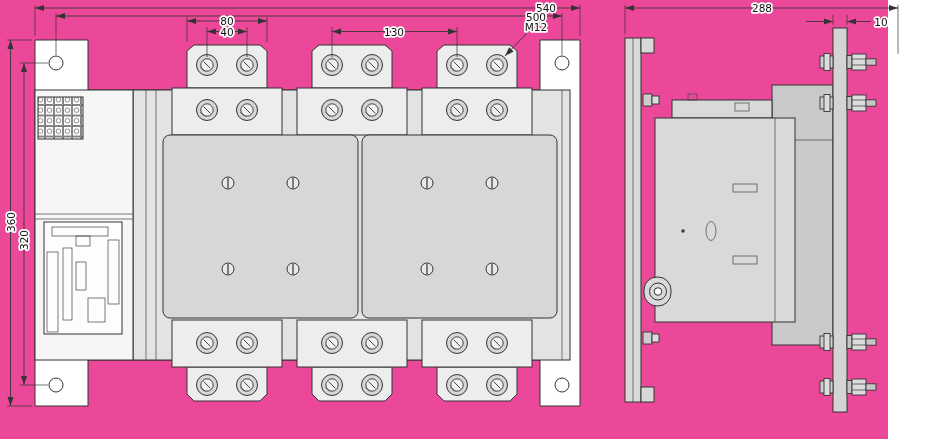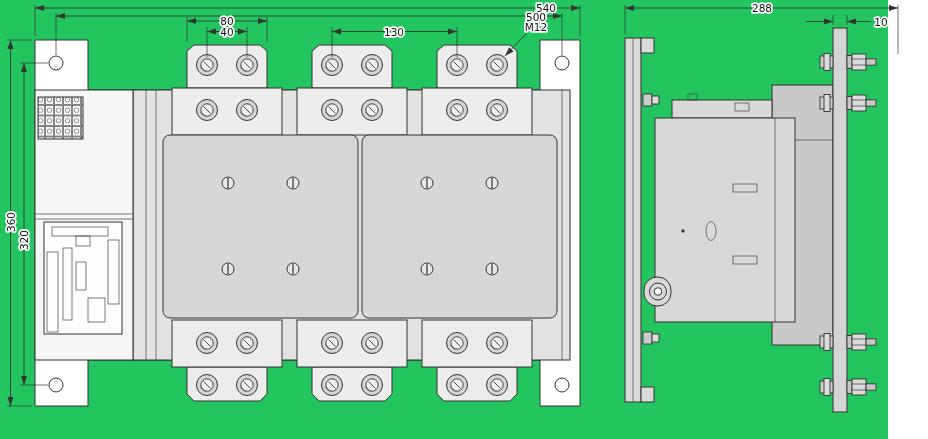--- a/index.html
+++ b/index.html
@@ -1,17 +1,17 @@
 <!DOCTYPE html>
 <html><head>
 <meta charset="utf-8">
 <title>Drawing</title>
 <style>
   html,body{margin:0;padding:0;background:#fff;}
-  .canvas{width:888px;height:439px;background:#22c55e;position:relative;font-family:"DejaVu Sans",sans-serif;}
+  .canvas{width:888px;height:439px;background:#ec4899;position:relative;font-family:"DejaVu Sans",sans-serif;}
   svg{display:block;}
   .ol{stroke:#333;stroke-width:1;}
   .thin{stroke:#444;stroke-width:0.7;fill:none;}
   .dim{stroke:#333;stroke-width:0.85;fill:none;}
   .ext{stroke:#333;stroke-width:0.7;fill:none;}
   .dimtext{font:10.5px "DejaVu Sans",sans-serif;fill:#111;text-anchor:middle;
            paint-order:stroke;stroke:#fff;stroke-width:3.5px;stroke-linejoin:round;}
 </style>
 </head>
 <body>

